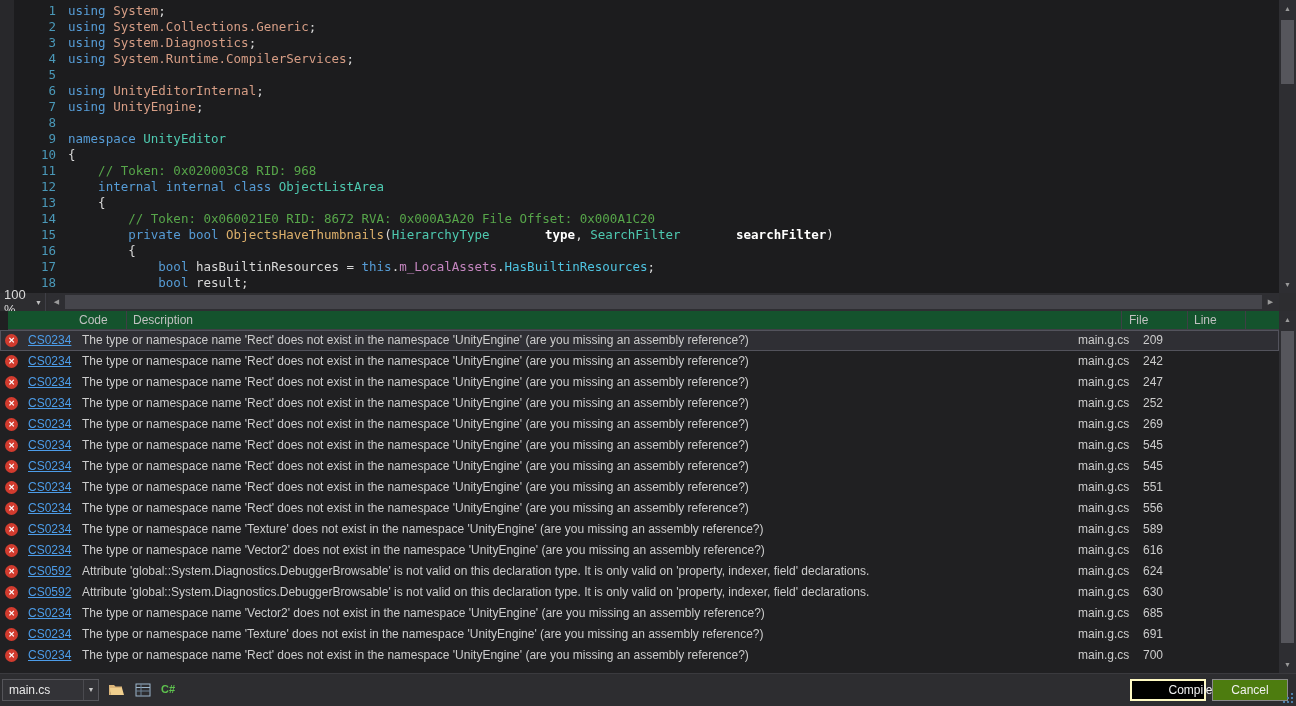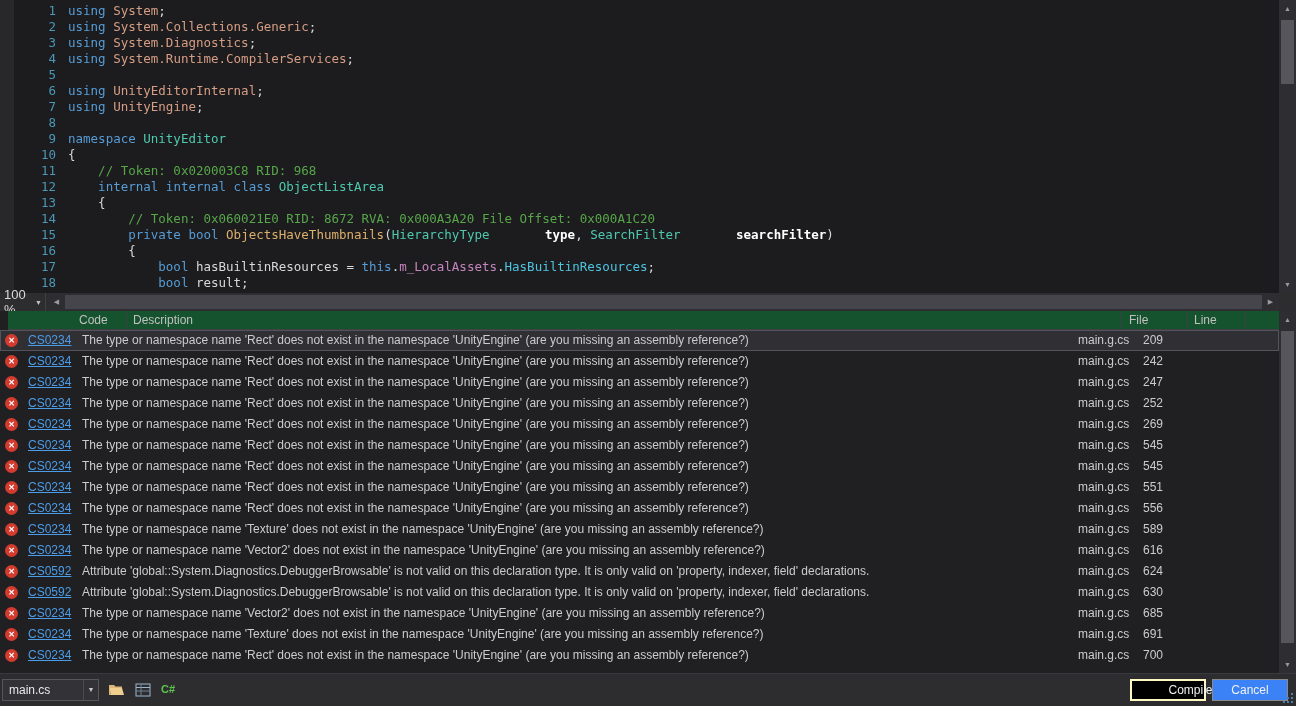--- a/index.html
+++ b/index.html
@@ -76,21 +76,21 @@
     border:1px solid #55555a; display:flex; align-items:center; cursor:default; }
   .file-combo .fval { flex:1; font-size:12px; color:#e8e8e8; padding-left:6px; }
   .file-combo .farr { width:15px; font-size:7px; color:#c8c8c8; text-align:center; border-left:1px solid #4a4a4f; line-height:20px; }
   .ftr-icon { position:absolute; top:8px; width:17px; height:16px; cursor:pointer; }
   .icon-folder { left:108px; }
   .icon-grid { left:135px; }
   .icon-csharp { left:161px; top:9px; font-size:11px; font-weight:bold; color:#5ec24e; font-family:"Liberation Sans",sans-serif; }
   .btn { position:absolute; top:5px; width:76px; height:22px; font-size:12px; color:#f1f1f1;
     display:flex; align-items:center; justify-content:center; cursor:pointer; }
   .btn.compile { left:1130px; background:#000000; border:2px solid #fef9c3;padding-left:45px; }
-  .btn.cancel { left:1212px; background:#3b82f6; border:1px solid #8a8a8a; }
+  .btn.cancel { left:1212px; background:#4d7c0f; border:1px solid #8a8a8a; }
   .resize-grip { position:absolute; right:3px; bottom:3px; width:11px; height:11px; }
   .resize-grip i { position:absolute; width:2px; height:2px; background:#4d7ea8; }
   .g1{right:0;bottom:0}.g2{right:4px;bottom:0}.g3{right:8px;bottom:0}.g4{right:0;bottom:4px}.g5{right:4px;bottom:4px}.g6{right:0;bottom:8px}
 </style>
 </head>
 <body>
 
 <div class="window">
 
   <div class="code-area">

